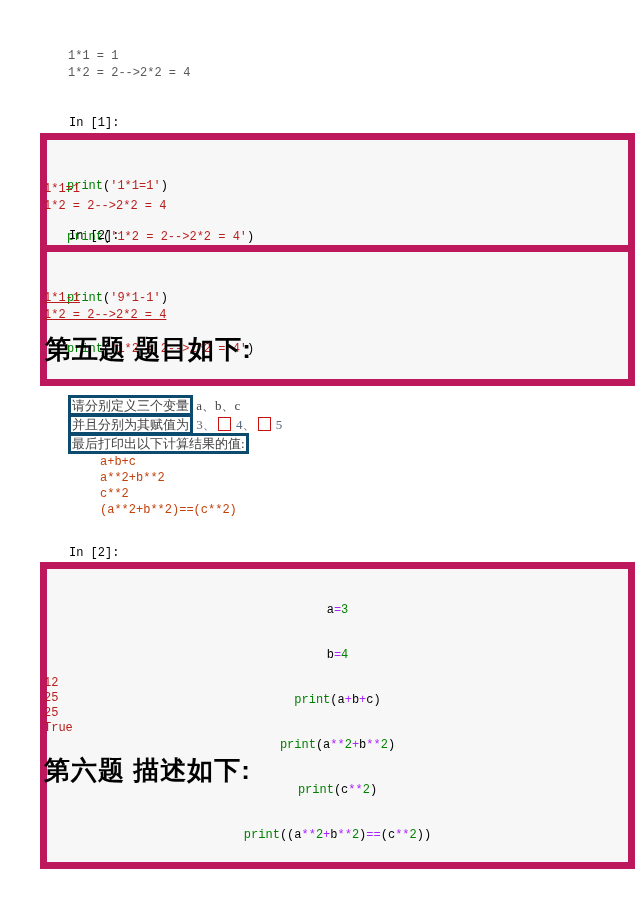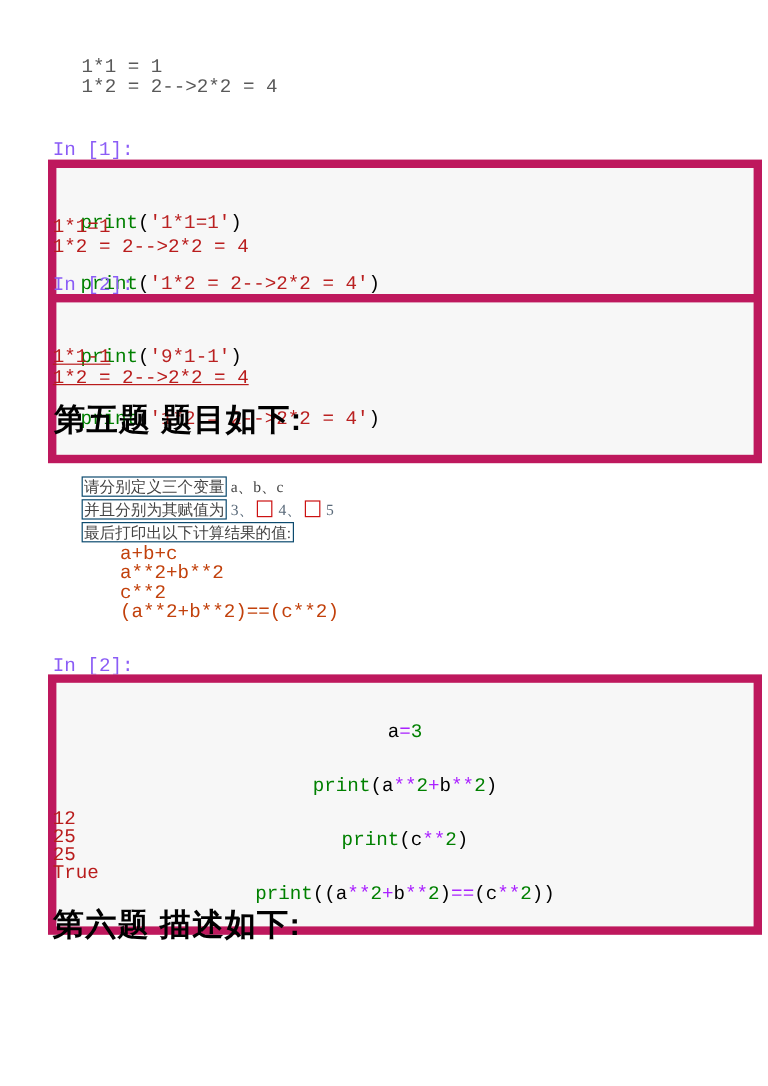--- a/index.html
+++ b/index.html
@@ -1,27 +1,27 @@
 <!DOCTYPE html>
 <html><head>
 <meta charset="utf-8">
 <style>
   html,body{margin:0;padding:0;}
   body{
     width:640px;height:905px;position:relative;background:#ffffff;
     font-family:"Liberation Sans",sans-serif;overflow:hidden;
   }
-  .mono{font-family:"Liberation Mono","DejaVu Sans Mono",monospace;font-size:16px;}
+  .mono{font-family:"Liberation Mono","DejaVu Sans Mono",monospace;font-size:12px;}
   .abs{position:absolute;}
 
   
   #md-top{left:68px;top:48px;line-height:17px;color:#595959;white-space:pre;}
 
   
-  .prompt{color:#8b5cf6;white-space:pre;}
+  .prompt{color:#000000;white-space:pre;margin-left:25px;}
   #p1{left:44px;top:116px;}
   #p2{left:44px;top:229px;}
   #p3{left:44px;top:546px;}
 
   
   .codebox{
     width:541px;background:#f7f7f7;border:7px solid #be185d;
     padding:4px 20px;white-space:pre;cursor:text;
   }
   #cb1{left:40px;top:133px;line-height:17px;}
@@ -43,21 +43,21 @@
 
   
   .qh{font-size:26px;font-weight:bold;color:#000;margin:0;letter-spacing:1px;}
   #h5{left:35px;top:332px;margin-left:10px;}
   #h6{left:44px;top:753px;}
 
   
   #q5{left:68px;top:397px;font-family:"Liberation Serif","DejaVu Serif",serif;
       font-size:13px;color:#444;}
   .qline{height:19px;white-space:pre;}
-  .rb{border:1px solid #0c4a6e;padding:0 1px;}
+  .rb{border:3px solid #0c4a6e;padding:0 1px;}
   .tk-v{color:#5a6a7a;}
   .tk-rbox{display:inline-block;width:11px;height:12px;border:1px solid #cc1111;
            margin:0 2px;vertical-align:-2px;}
 
   
   #exprs{left:100px;top:454px;line-height:16px;color:#c2410c;white-space:pre;}
 </style>
 </head>
 <body>
 
@@ -83,19 +83,21 @@
   <div class="qline"><span class="rb">请分别定义三个变量</span><span class="qtail"> a、b、c</span></div>
   <div class="qline"><span class="rb">并且分别为其赋值为</span><span class="qtail"><span class="tk-v"> 3、</span><span class="tk-rbox"></span><span class="tk-v"> 4、</span><span class="tk-rbox"></span><span class="tk-v"> 5</span></span></div>
   <div class="qline"><span class="rb">最后打印出以下计算结果的值:</span></div>
 </div>
 
 <div id="exprs" class="abs mono"><div>a+b+c</div><div>a**2+b**2</div><div>c**2</div><div>(a**2+b**2)==(c**2)</div></div>
 
 <div id="p3" class="abs mono prompt">In [2]:</div>
 <div id="cb3" class="abs mono codebox">
   <div class="cl"><span class="tk-p">a</span><span class="tk-o">=</span><span class="tk-n">3</span></div>
+  <div class="cl"><span class="tk-p">b</span><span class="tk-o">=</span><span class="tk-n">4</span></div>
+  <div class="cl"><span class="tk-b">print</span><span class="tk-p">(a</span><span class="tk-o">+</span><span class="tk-p">b</span><span class="tk-o">+</span><span class="tk-p">c)</span></div>
   <div class="cl"><span class="tk-b">print</span><span class="tk-p">(a</span><span class="tk-o">**</span><span class="tk-n">2</span><span class="tk-o">+</span><span class="tk-p">b</span><span class="tk-o">**</span><span class="tk-n">2</span><span class="tk-p">)</span></div>
   <div class="cl"><span class="tk-b">print</span><span class="tk-p">(c</span><span class="tk-o">**</span><span class="tk-n">2</span><span class="tk-p">)</span></div>
   <div class="cl"><span class="tk-b">print</span><span class="tk-p">((a</span><span class="tk-o">**</span><span class="tk-n">2</span><span class="tk-o">+</span><span class="tk-p">b</span><span class="tk-o">**</span><span class="tk-n">2</span><span class="tk-p">)</span><span class="tk-o">==</span><span class="tk-p">(c</span><span class="tk-o">**</span><span class="tk-n">2</span><span class="tk-p">))</span></div>
 </div>
 <div id="ob3" class="abs mono outbox"><div>12</div><div>25</div><div>25</div><div>True</div></div>
 
 <h1 id="h6" class="abs qh">第六题 描述如下:</h1>
 
 </body></html>

